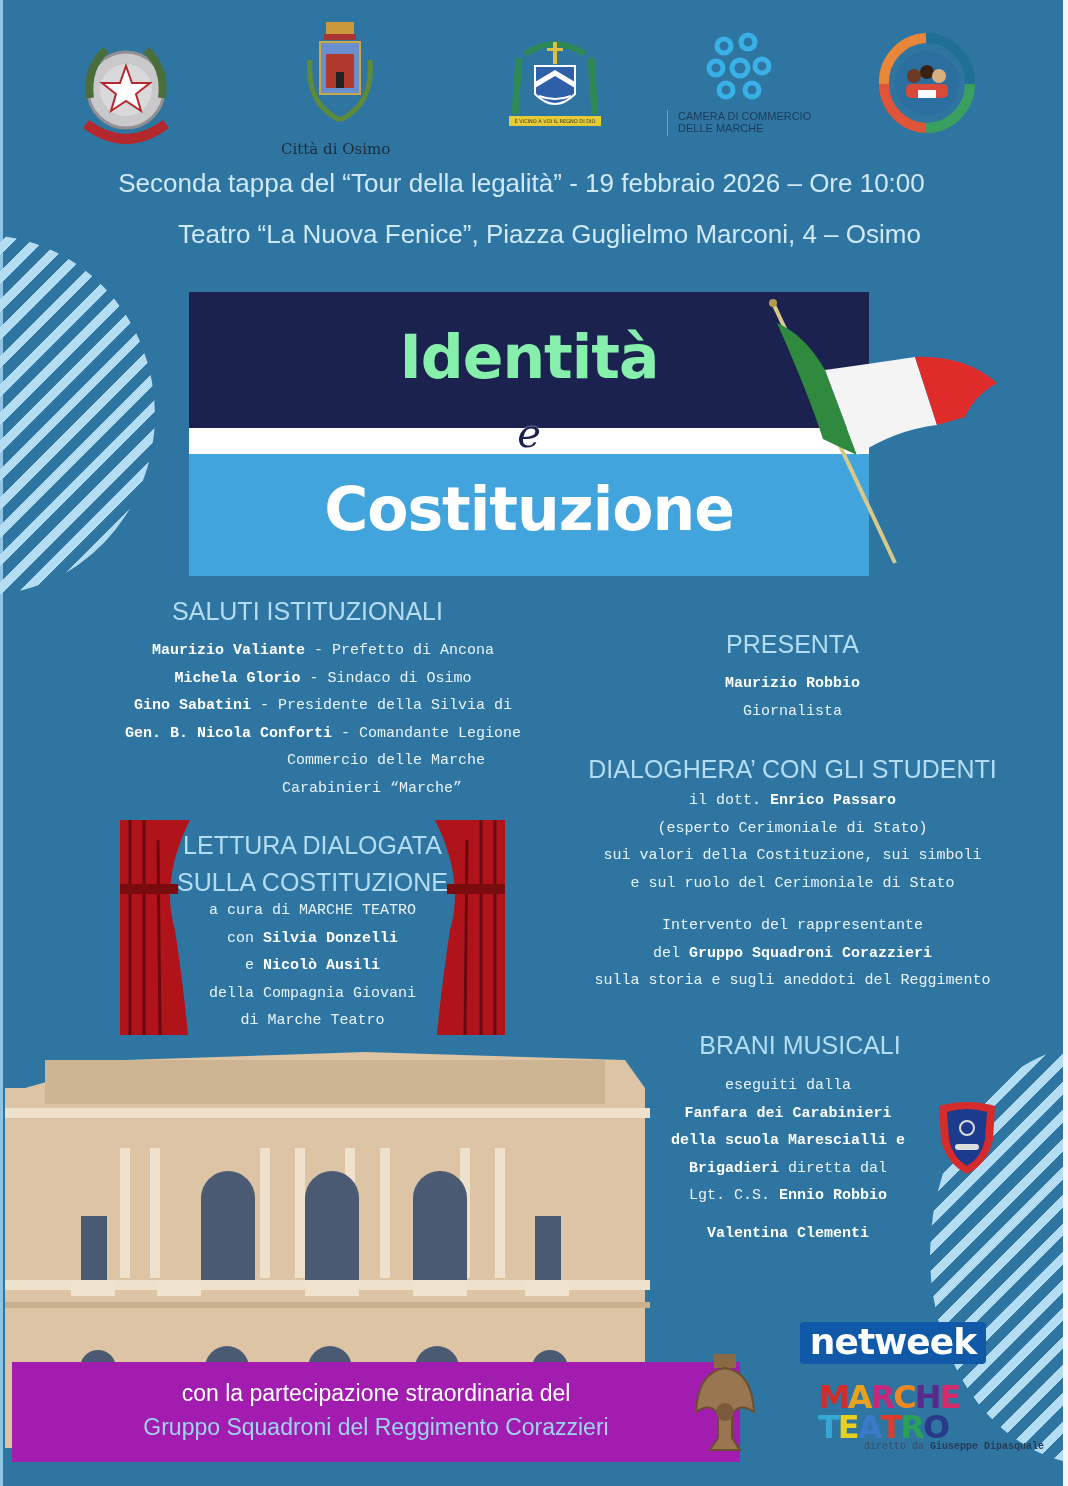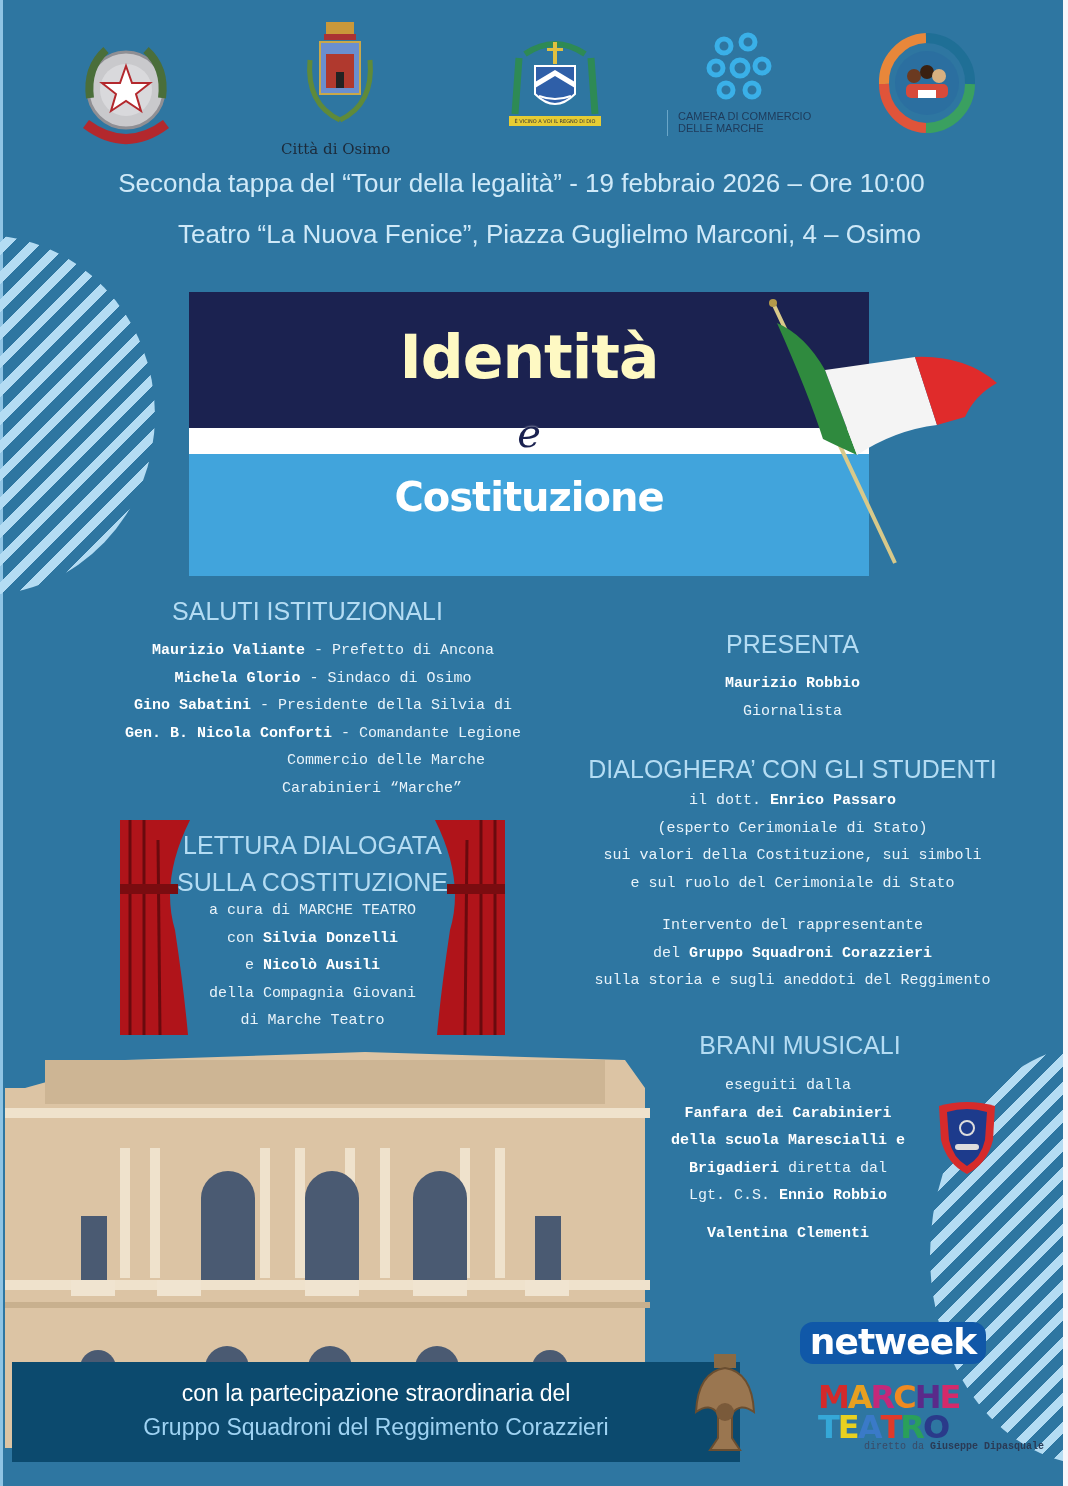--- a/index.html
+++ b/index.html
@@ -21,37 +21,37 @@
 
   .hdr{position:absolute;left:0;width:1063px;text-align:center;color:#cfe9f8;font-family:"Liberation Sans",sans-serif;font-size:26px;white-space:nowrap;}
   .hdr1{top:168px;left:-10px;}
   .hdr2{top:219px;left:18px;}
 
   
   .title-box{position:absolute;left:189px;top:292px;width:680px;height:284px;}
   .tb-top{position:absolute;left:0;top:0;width:100%;height:136px;background:#1b2250;}
   .tb-mid{position:absolute;left:0;top:136px;width:100%;height:26px;background:#ffffff;}
   .tb-bot{position:absolute;left:0;top:162px;width:100%;height:122px;background:#41a4dc;}
-  .t-ident{position:absolute;left:0;width:100%;top:30px;text-align:center;color:#fef9c3;font-family:"DejaVu Sans",sans-serif;font-weight:bold;font-size:60px;letter-spacing:-1px;}
+  .t-ident{position:absolute;left:0;width:100%;top:30px;text-align:center;color:#86efac;font-family:"DejaVu Sans",sans-serif;font-weight:bold;font-size:60px;letter-spacing:-1px;}
   .t-e{position:absolute;left:0;width:100%;top:118px;text-align:center;color:#1b2250;font-family:"DejaVu Serif",serif;font-style:italic;font-size:40px;text-shadow:0 0 2px #fff;}
-  .t-cost{position:absolute;left:0;width:100%;top:182px;text-align:center;color:#fff;font-family:"DejaVu Sans",sans-serif;font-weight:bold;font-size:40px;letter-spacing:-1px;}
+  .t-cost{position:absolute;left:0;width:100%;top:182px;text-align:center;color:#fff;font-family:"DejaVu Sans",sans-serif;font-weight:bold;font-size:60px;letter-spacing:-1px;}
 
   .flag{position:absolute;left:765px;top:295px;width:240px;height:275px;}
 
   .sec-title{position:absolute;color:#b4dcf3;font-family:"Liberation Sans",sans-serif;font-size:25px;text-align:center;white-space:nowrap;}
   .txt{position:absolute;color:#e8f3fa;font-family:Liberation Mono, monospace;font-size:15px;line-height:27.5px;text-align:center;white-space:nowrap;}
   .txt b{color:#ffffff;}
 
   .curtain{position:absolute;top:820px;height:215px;}
   .building{position:absolute;left:5px;top:1048px;width:645px;height:400px;}
-  .banner{position:absolute;left:12px;top:1362px;width:728px;height:100px;background:#0c4a6e;}
+  .banner{position:absolute;left:12px;top:1362px;width:728px;height:100px;background:#a21caf;}
   .banner .l1{position:absolute;left:0;width:100%;top:18px;text-align:center;color:#ffffff;font-family:"Liberation Sans",sans-serif;font-size:23px;}
   .banner .l2{position:absolute;left:0;width:100%;top:52px;text-align:center;color:#9fd3f3;font-family:"Liberation Sans",sans-serif;font-size:23px;}
 
-  .netweek{position:absolute;left:800px;top:1322px;width:186px;height:42px;background:#1058a8;border-radius:13px;color:#fff;font-family:"DejaVu Sans",sans-serif;font-weight:bold;font-size:36px;line-height:40px;text-align:center;letter-spacing:-1px;}
+  .netweek{position:absolute;left:800px;top:1322px;width:186px;height:42px;background:#1058a8;border-radius:4px;color:#fff;font-family:"DejaVu Sans",sans-serif;font-weight:bold;font-size:36px;line-height:40px;text-align:center;letter-spacing:-1px;}
   .mt{position:absolute;left:818px;top:1382px;font-family:"DejaVu Sans",sans-serif;font-weight:bold;font-size:32px;line-height:30px;letter-spacing:-2px;}
   .mt span{display:inline-block;}
   .mt-sub{position:absolute;left:864px;top:1441px;font-family:Liberation Mono, monospace;font-size:10px;color:#3a4a66;white-space:nowrap;}
   .mt-sub b{color:#2a3a55;}
 </style>
 </head>
 <body>
 
 <div class="poster">
 

